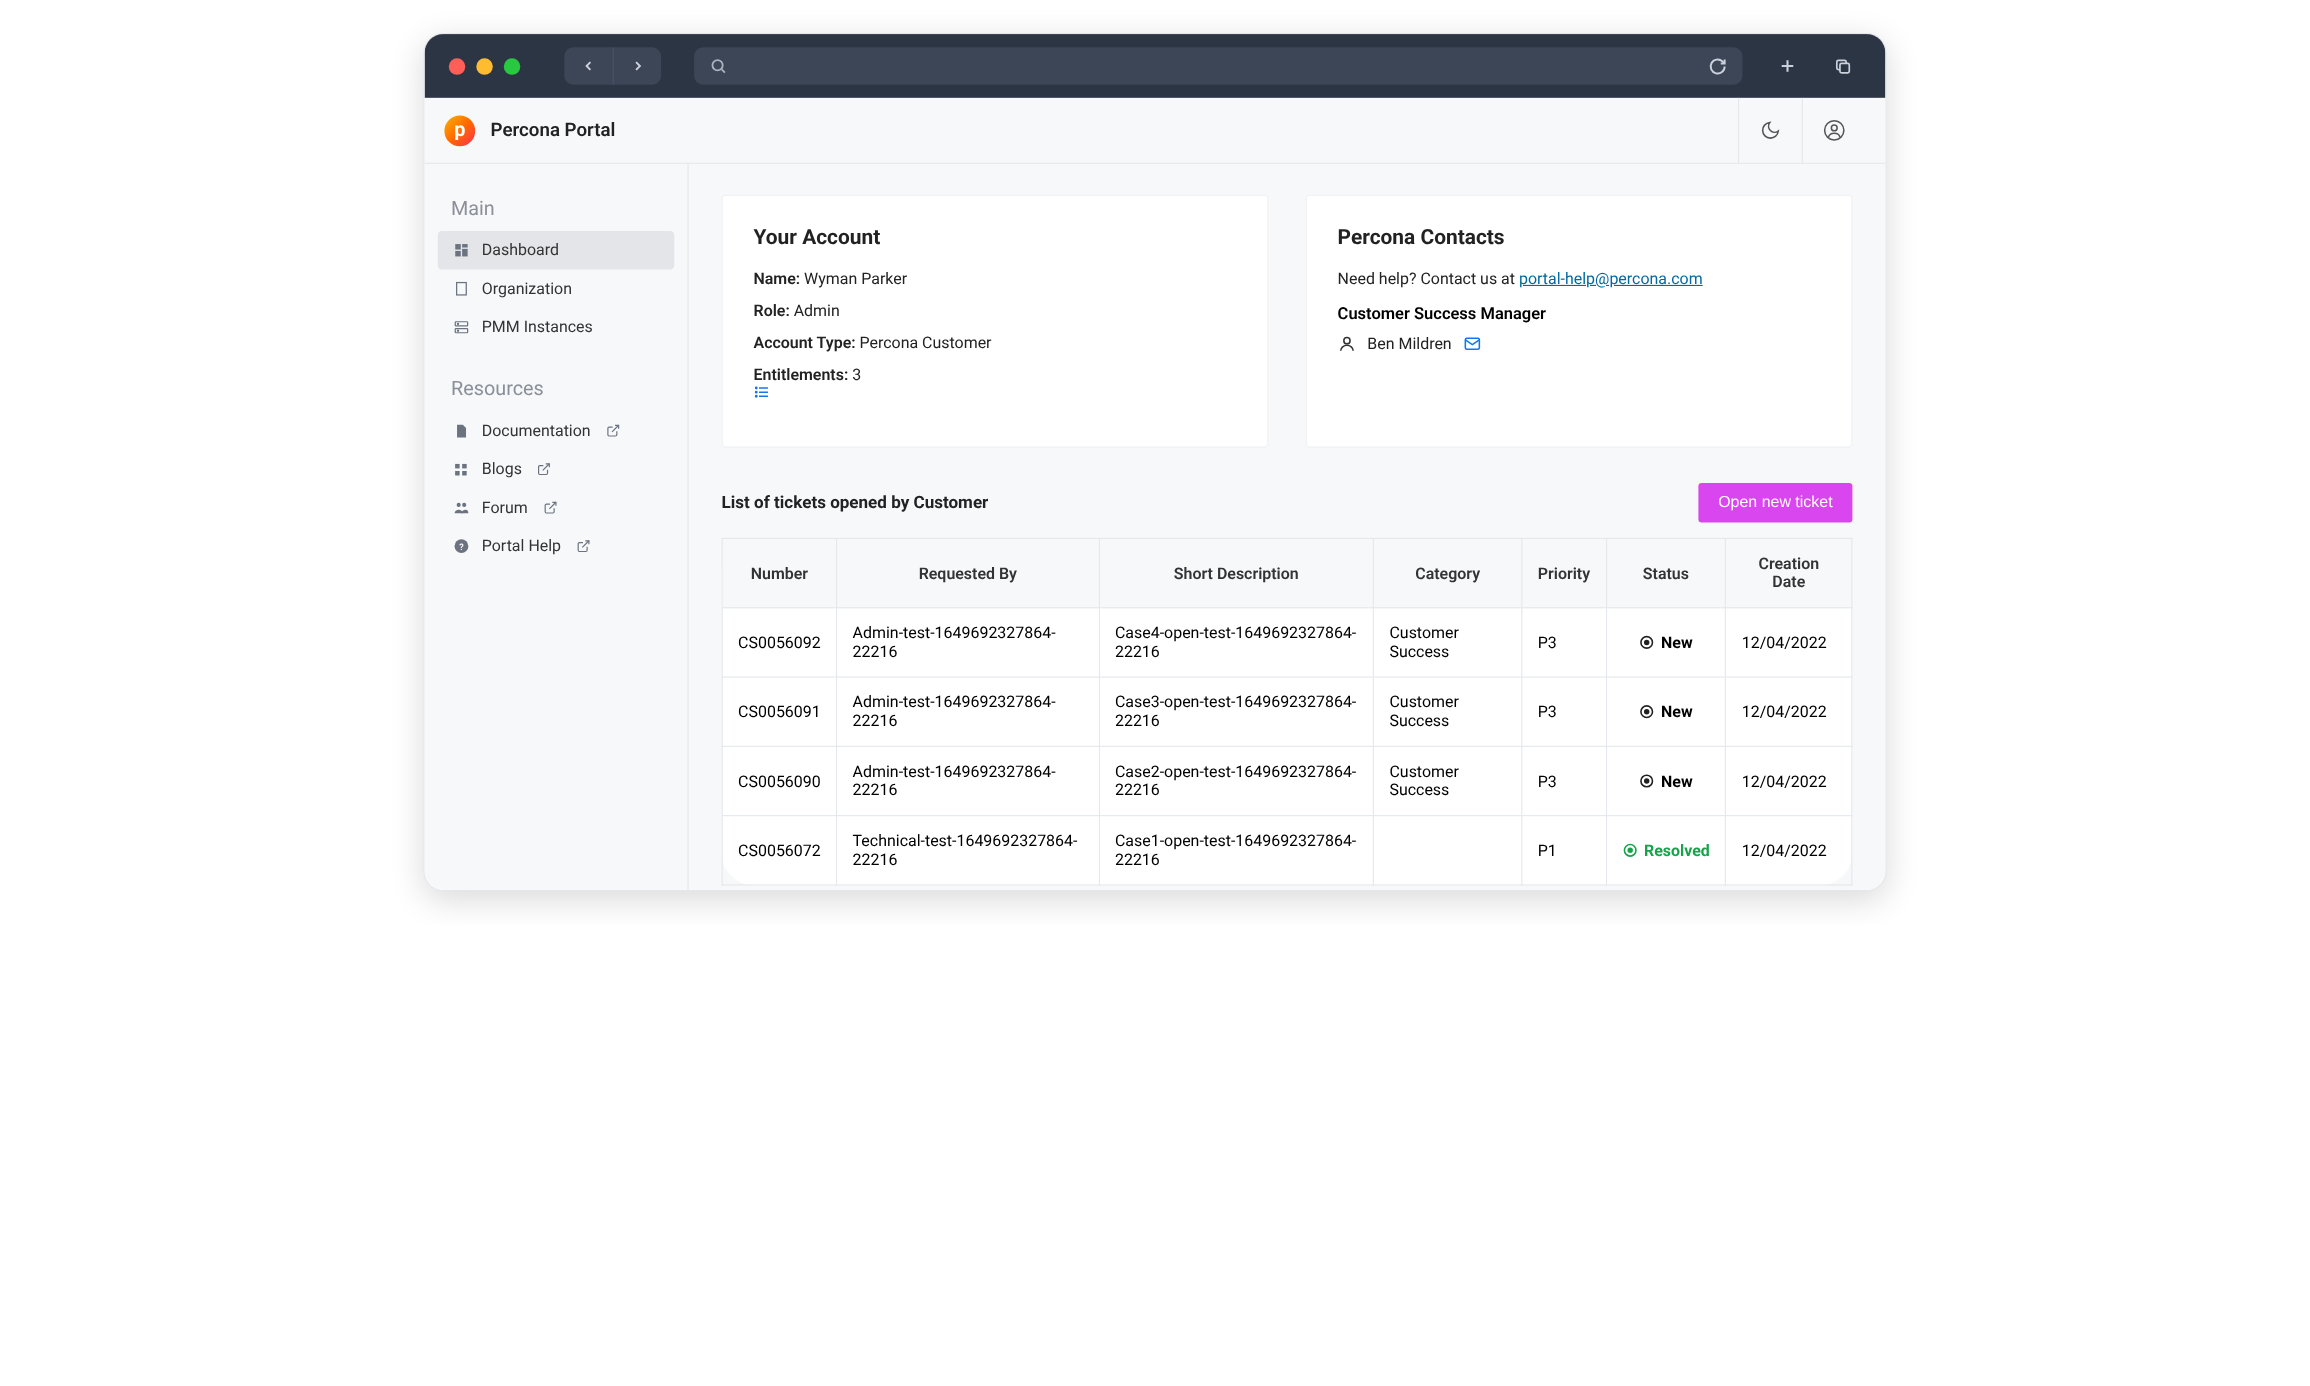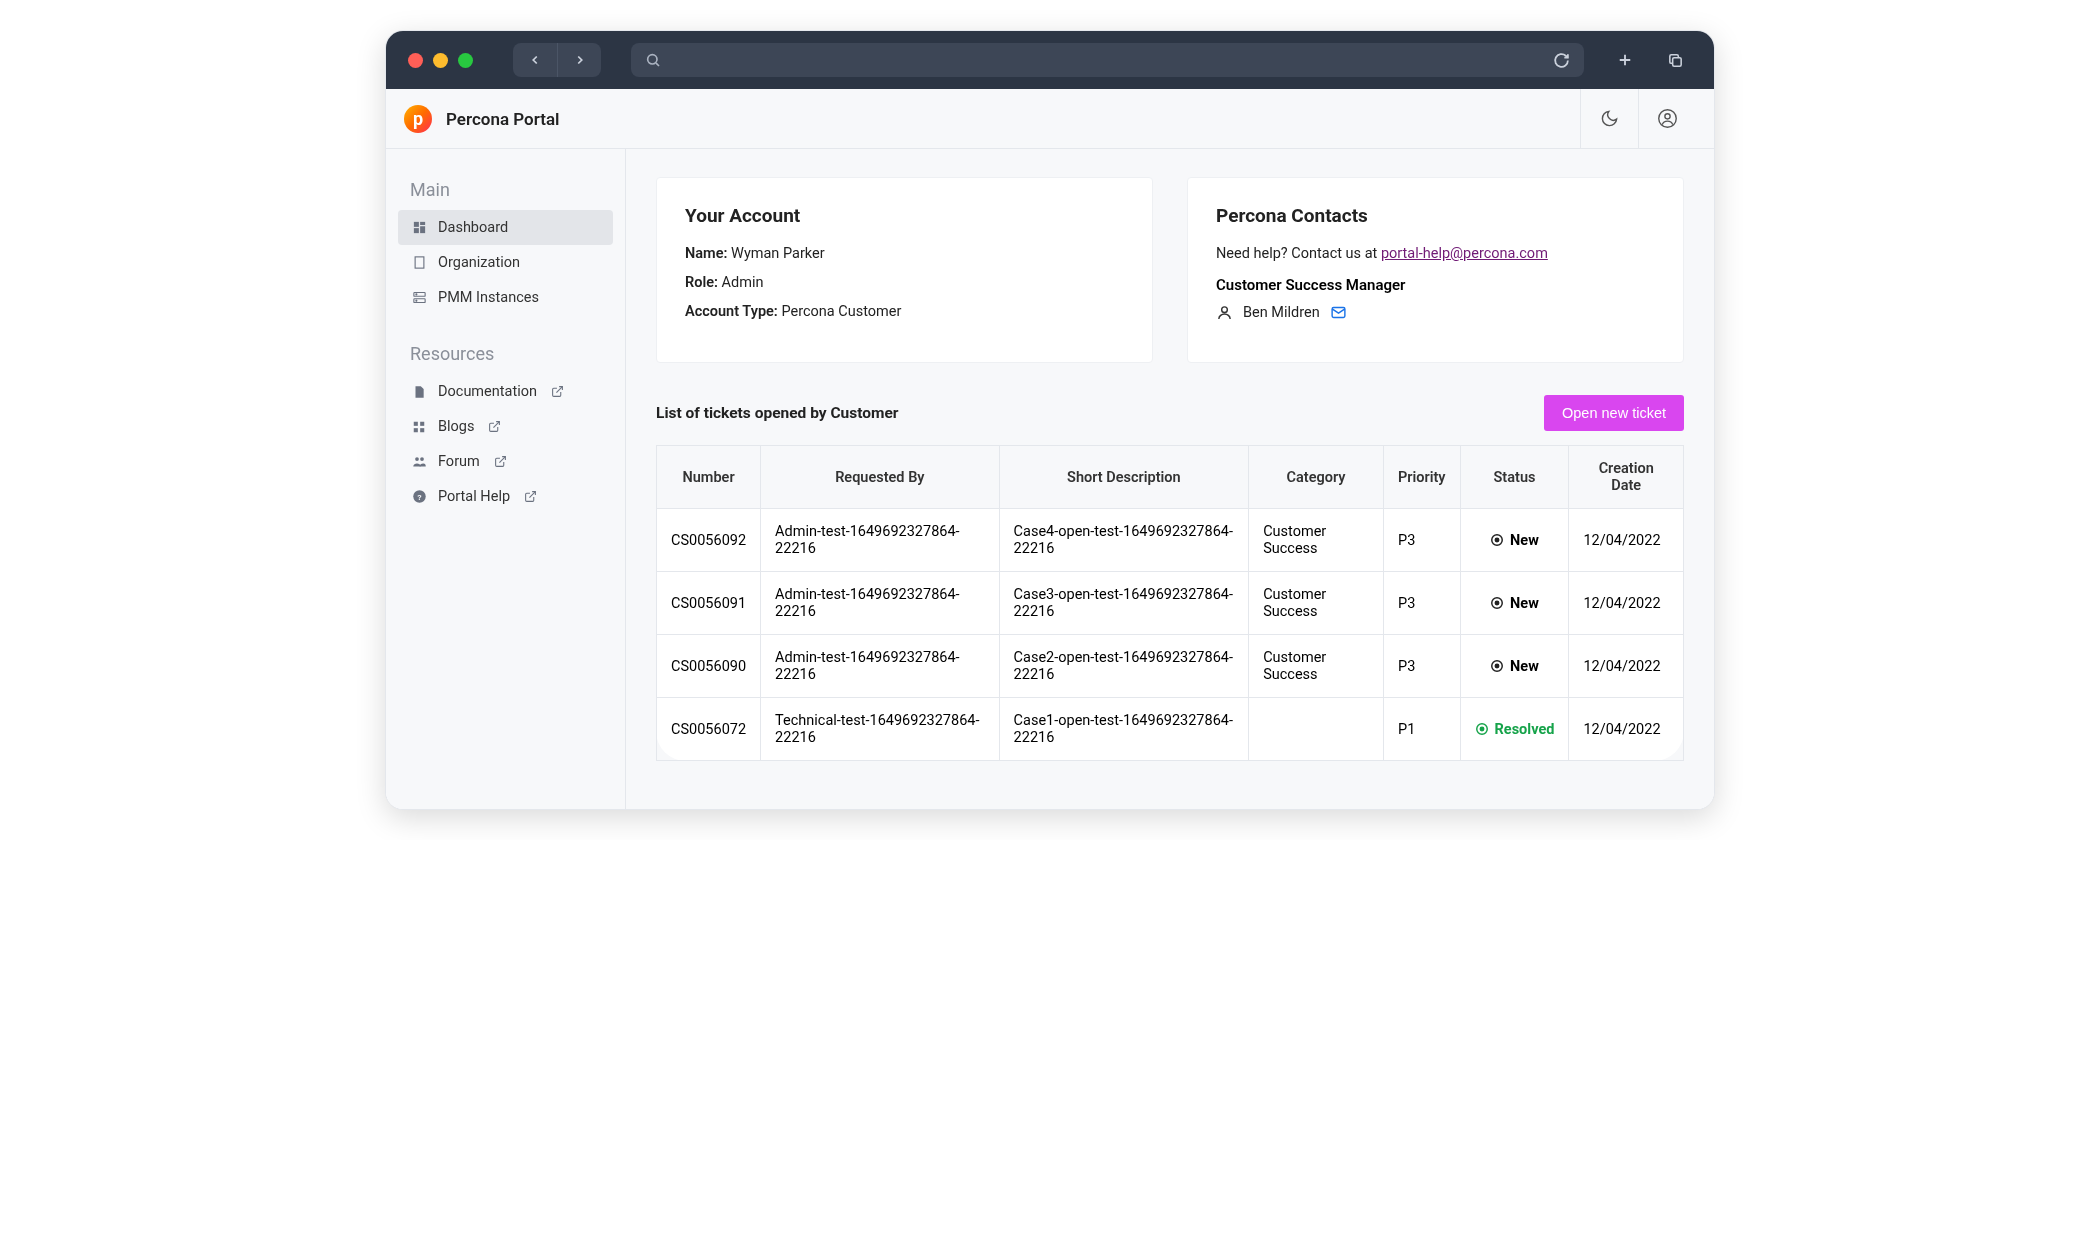--- a/index.html
+++ b/index.html
@@ -120,21 +120,21 @@
   .card {
     background:#fff;
     border: 1px solid #eef0f3;
     border-radius: 4px;
     padding: 26px 28px 30px;
     flex: 1;
   }
   .card h2 { font-size: 19px; font-weight:700; color:#222; margin-bottom: 18px; }
   .kv-line { font-size: 14.5px; color:#222; margin-bottom: 12px; }
   .kv-line b { font-weight: 600; }
-  .inline-link { color:#701a75; text-decoration: underline; }
+  .inline-link { color:#0369a1; text-decoration: underline; }
   .csm-title { font-weight:600; font-size:15px; margin: 14px 0 10px; }
   .csm-row { display:flex; align-items:center; gap:10px; font-size:14.5px; color:#222; }
   .mail-icon { color:#1a73e8; }
   .entitle-icon { color:#1a73e8; margin-left:8px; }
 
   .tickets-header {
     display:flex; align-items:center; justify-content:space-between;
     margin: 32px 0 14px;
   }
   .tickets-title { font-size:15.5px; font-weight:700; color:#222; }
@@ -378,20 +378,34 @@
             <b>Name:</b>
             <span>Wyman Parker</span>
           </div>
           <div class="kv-line">
             <b>Role:</b>
             <span>Admin</span>
           </div>
           <div class="kv-line">
             <b>Account Type:</b>
             <span>Percona Customer</span>
+          </div>
+          <div class="kv-line">
+            <b>Entitlements:</b>
+            <span>3</span>
+            <span class="entitle-icon">
+              <svg width="15" height="15" viewBox="0 0 24 24" fill="none" stroke="currentColor" stroke-width="2.2">
+                  <line x1="8" y1="6" x2="21" y2="6"></line>
+                  <line x1="8" y1="12" x2="21" y2="12"></line>
+                  <line x1="8" y1="18" x2="21" y2="18"></line>
+                  <circle cx="4" cy="6" r="1" fill="currentColor"></circle>
+                  <circle cx="4" cy="12" r="1" fill="currentColor"></circle>
+                  <circle cx="4" cy="18" r="1" fill="currentColor"></circle>
+                </svg>
+            </span>
           </div>
         </div>
 
         <div class="card">
           <h2>Percona Contacts</h2>
           <div class="kv-line">
             <span>Need help? Contact us at </span><a class="inline-link" href="#">portal-help@percona.com</a>
           </div>
           <div class="csm-title">Customer Success Manager</div>
           <div class="csm-row">

